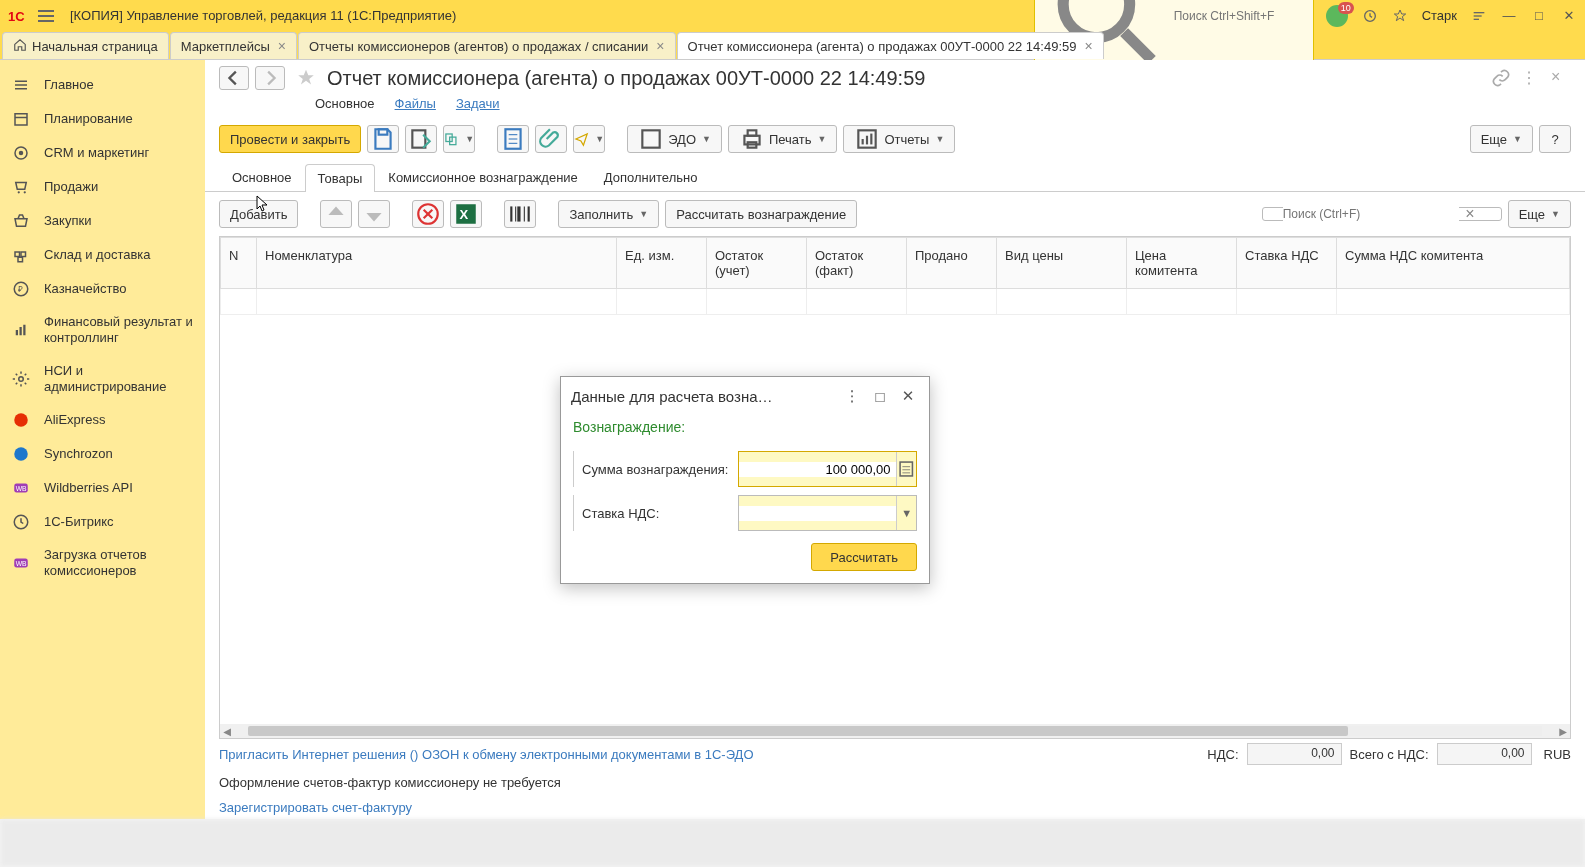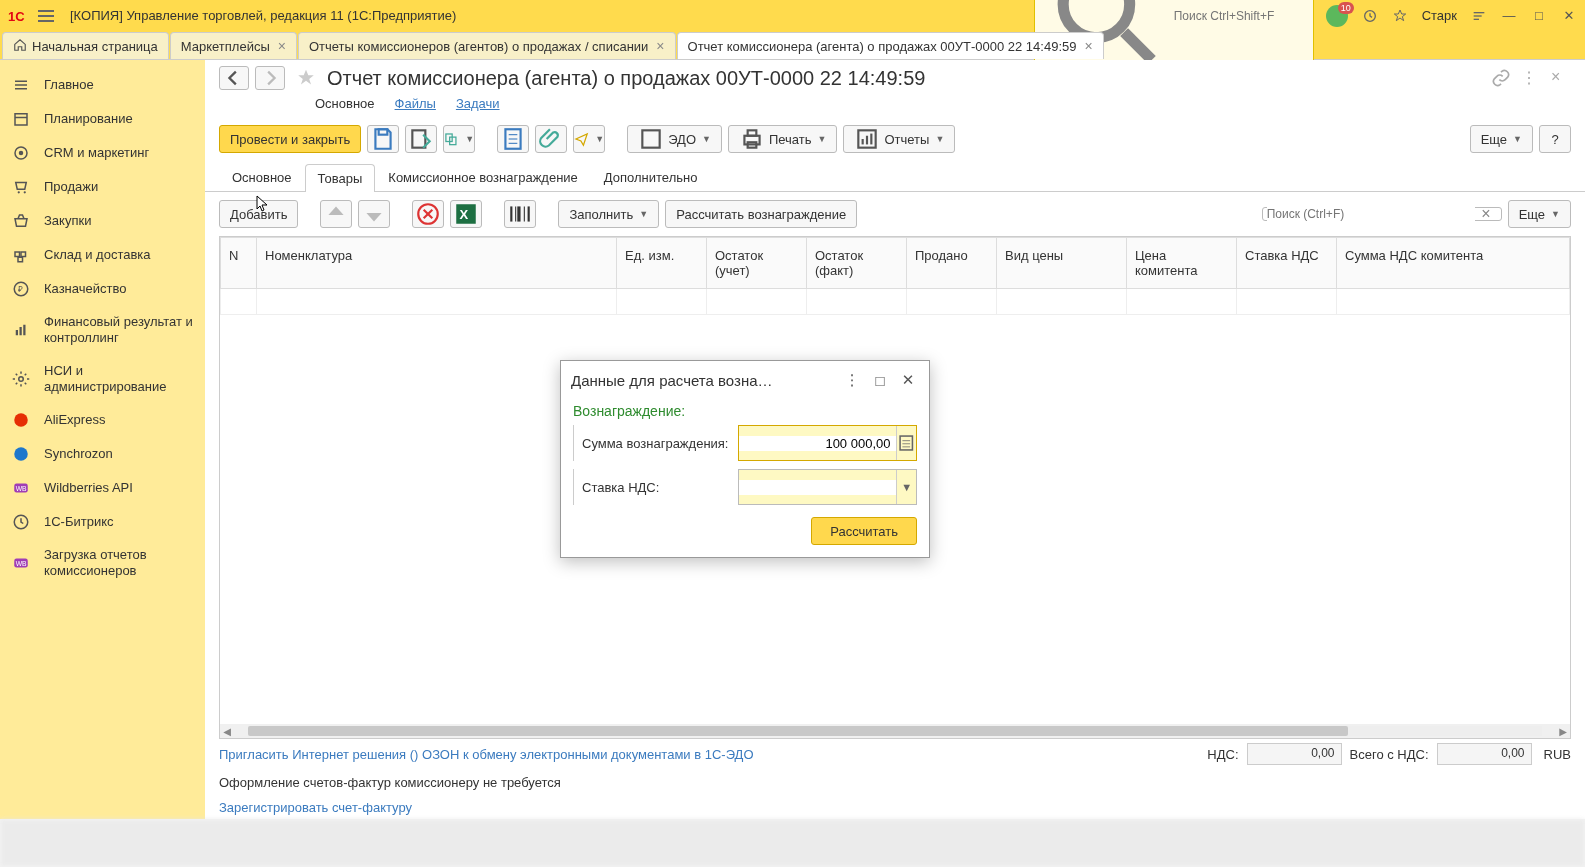--- a/index.html
+++ b/index.html
@@ -62,21 +62,21 @@
 .toolbar-spacer { flex: 1; }
 .btn.more { }
 
 
 .subtabs { display: flex; padding: 0 14px; border-bottom: 1px solid #ccc; margin-top: 6px; }
 .subtab { padding: 6px 12px; font-size: 13px; border: 1px solid transparent; border-bottom: none; cursor: pointer; color: #333; }
 .subtab.active { border-color: #ccc; background: #fff; border-radius: 4px 4px 0 0; position: relative; top: 1px; }
 
 
 .goods-toolbar { padding: 8px 14px; display: flex; gap: 6px; align-items: center; }
-.search-field { height: 14px; border: 1px solid #bbb; border-radius: 3px; display:flex; align-items:center; padding:0 4px; width: 240px; }
+.search-field { height: 14px; border: 1px solid #bbb; border-radius: 3px; display:flex; align-items:center; padding:0 20px; width: 240px; }
 .search-field input { border:none; outline:none; font-size:12px; width:100%; color:#999; }
 .search-clear { padding:0 6px; color:#888; cursor:pointer; }
 
 
 .table-wrap { margin: 0 14px; border: 1px solid #ccc; flex: 1; overflow: auto; position: relative; min-height: 380px; }
 .grid { width: 100%; border-collapse: collapse; font-size: 13px; }
 .grid th { background: #fafafa; border: 1px solid #ddd; padding: 10px 8px; text-align: left; font-weight: normal; color: #333; height: 44px; vertical-align: top; }
 .grid td { border: 1px solid #eee; padding: 6px 8px; height: 26px; }
 .grid tbody tr:first-child td { background: #fff; }
 .hscroll { position: absolute; bottom: 0; left:0; right:0; height: 14px; background: #f0f0f0; display:flex; align-items:center; }
@@ -87,26 +87,26 @@
 
 .footer-row { padding: 4px 14px; display: flex; align-items: center; font-size: 13px; gap: 8px; }
 .footer-row a { color: #3b7bbf; cursor: pointer; }
 .footer-spacer { flex: 1; }
 .footer-label { color: #333; text-align: center; }
 .footer-field { width: 95px; height: 22px; border: 1px solid #ccc; background: #f5f5f5; text-align: right; padding: 2px 6px; font-size: 12px; color:#333; }
 .footer-cur { color:#333; margin-left: 4px; }
 .footer-msg { padding: 6px 14px; font-size: 13px; color: #333; }
 
 
-.modal { position: absolute; left: 560px; top: 360px; width: 370px; background: #fff; border: 1px solid #999; box-shadow: 0 4px 16px rgba(0,0,0,0.25); }
+.modal { position: absolute; left: 560px; top: 376px; width: 370px; background: #fff; border: 1px solid #999; box-shadow: 0 4px 16px rgba(0,0,0,0.25); }
 .modal-title { display: flex; align-items: center; padding: 8px 10px; font-size: 15px; color: #333; }
 .modal-title .mt-text { flex:1; white-space: nowrap; overflow: hidden; text-overflow: ellipsis; }
 .modal-title .mt-btn { width: 22px; height: 22px; display:flex; align-items:center; justify-content:center; cursor:pointer; color:#555; margin-left:6px; }
 .modal-body { padding: 4px 12px 12px; }
-.modal-section-label { color: #2e8b2e; font-size: 14px; margin-bottom: 6px; }
+.modal-section-label { color: #2e8b2e; font-size: 14px; margin-bottom: 16px; }
 .modal-row { display: flex; align-items: center; margin-bottom: 8px; gap: 6px; border-left: 1px solid #ccc; padding-left: 8px; }
 .modal-row label { font-size: 13px; color: #333; width: 150px; }
 .modal-input-wrap { display:flex; border: 1px solid #d4a800; background:#fef9c3; height: 36px; align-items:center; flex:1; }
 .modal-input-wrap.plain { border-color: #bbb; }
 .modal-input-wrap input { border:none; outline:none; text-align:right; width:100%; padding: 0 6px; font-size:13px; }
 .modal-input-wrap .calc-btn { width:22px; height:100%; border-left:1px solid #ccc; display:flex; align-items:center; justify-content:center; cursor:pointer; color:#666; font-size:11px; }
 .modal-footer { display:flex; justify-content:flex-end; padding-top: 4px; }
 .btn.yellow { background: #ffd84d; border-color: #d4a800; padding: 0 18px; }
 
 

